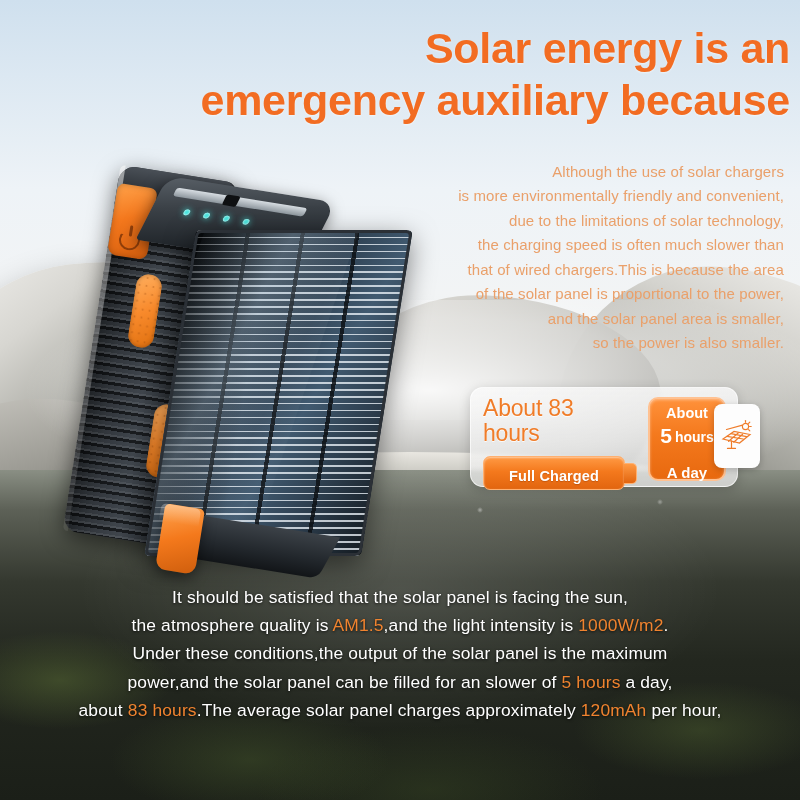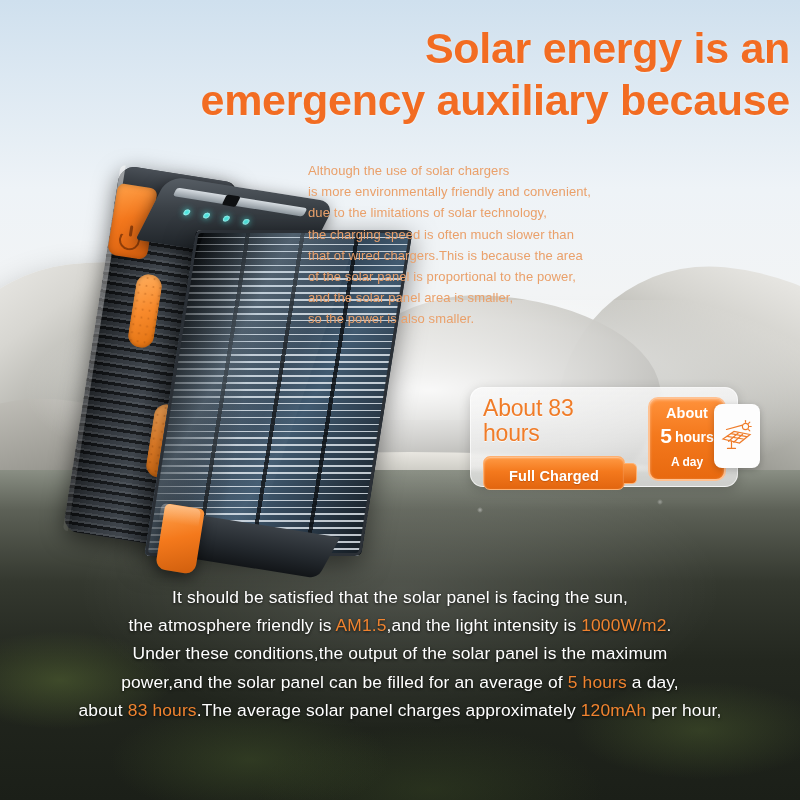--- a/index.html
+++ b/index.html
@@ -224,22 +224,23 @@
     font-weight:bold;
     font-size:43px;line-height:1.22;
     color:#f26c22;
     letter-spacing:-.3px;
     text-shadow:0 1px 2px rgba(255,255,255,.55);
   }
   #headline .hl-line{display:block;}
 
   
   #intro{
-    position:absolute;left:308px;top:160px;width:492px;
-    font-size:13px;line-height:1.63;
+    position:absolute;left:292px;top:160px;width:492px;
+    text-align:right;
+    font-size:15px;line-height:1.63;
     color:#eaa06a;
     letter-spacing:.1px;
   }
   #intro .p-line{display:block;white-space:nowrap;}
 
   
   #callout{
     position:absolute;left:470px;top:387px;width:266px;height:98px;
     background:linear-gradient(180deg,rgba(250,250,250,.80) 0%,rgba(238,238,238,.72) 100%);
     border:1px solid rgba(255,255,255,.65);
@@ -276,21 +277,21 @@
     position:absolute;left:177px;top:9px;width:74px;height:80px;
     background:linear-gradient(180deg,#ff913a 0%,#f4791d 45%,#e8690f 100%);
     border:2px solid #ffc191;
     border-radius:10px;
     box-shadow:inset 0 1px 3px rgba(255,255,255,.4);
     color:#fff;text-align:center;
   }
   .badge-l1{font-size:14.5px;font-weight:bold;margin-top:7px;line-height:1.1;}
   .badge-l2{font-size:14px;font-weight:bold;margin-top:2px;line-height:1.1;}
   .badge-l2 .big{font-size:21px;vertical-align:-1px;margin-right:3px;}
-  .badge-l3{font-size:12px;font-weight:bold;margin-top:9px;line-height:1.1;}
+  .badge-l3{font-size:15px;font-weight:bold;margin-top:18px;line-height:1.1;}
   #solar-icon-box{
     position:absolute;left:243px;top:16px;width:46px;height:64px;
     background:#fdfdfd;border-radius:8px;
     box-shadow:0 2px 7px rgba(0,0,0,.22);
     display:flex;align-items:center;justify-content:center;
   }
 
   
   #bottom-text{
     position:absolute;left:20px;top:583px;width:760px;
@@ -411,19 +412,19 @@
           <line x1="13.7" y1="23.2" x2="22.6" y2="15.2"></line>
           <line x1="11.5" y1="21.9" x2="11.5" y2="29"></line>
           <line x1="7.5" y1="29.4" x2="15.5" y2="29.4"></line>
         </g>
       </svg>
     </div>
   </div>
 
   <div id="bottom-text">
       <span class="b-line"><span>It should be satisfied that the solar panel is facing the sun,</span></span>
-      <span class="b-line"><span>the atmosphere friendly is </span><span class="hi">AM1.5</span><span>,and the light intensity is </span><span class="hi">1000W/m2</span><span>.</span></span>
+      <span class="b-line"><span>the atmosphere quality is </span><span class="hi">AM1.5</span><span>,and the light intensity is </span><span class="hi">1000W/m2</span><span>.</span></span>
       <span class="b-line"><span>Under these conditions,the output of the solar panel is the maximum</span></span>
-      <span class="b-line"><span>power,and the solar panel can be filled for an average of </span><span class="hi">5 hours</span><span> a day,</span></span>
+      <span class="b-line"><span>power,and the solar panel can be filled for an slower of </span><span class="hi">5 hours</span><span> a day,</span></span>
       <span class="b-line"><span>about </span><span class="hi">83 hours</span><span>.The average solar panel charges approximately </span><span class="hi">120mAh</span><span> per hour,</span></span>
     </div>
 
 </div>
 
 </body></html>

